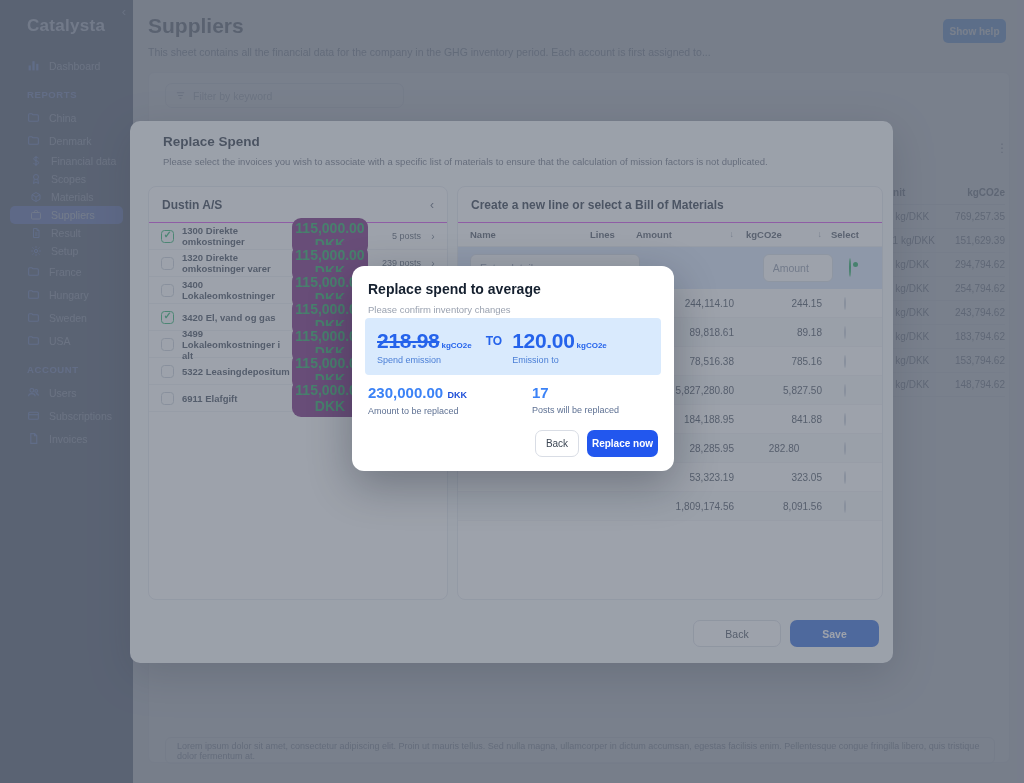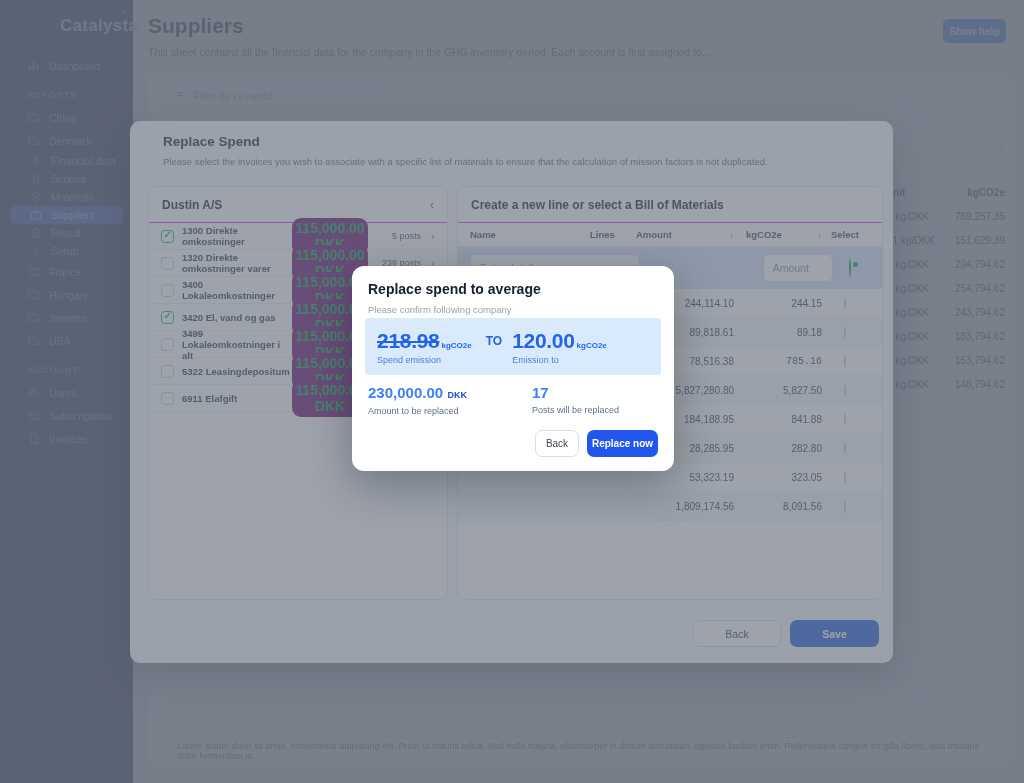--- a/index.html
+++ b/index.html
@@ -4,21 +4,21 @@
 <style>
   * { margin:0; padding:0; box-sizing:border-box; }
   html,body { width:1024px; height:783px; overflow:hidden; background:#eef0f4;
     font-family:"Liberation Sans", sans-serif; }
   .stage { position:relative; width:1024px; height:783px; }
 
   
   .sidebar { position:absolute; left:0; top:0; width:133px; height:783px;
     background:#202c4d; z-index:1; }
   .collapse { position:absolute; top:4px; right:7px; color:#8493b0; font-size:13px; cursor:pointer; }
-  .brand { padding:16px 0 0 27px; color:#ccd6ec; font-size:17px; font-weight:bold; letter-spacing:.3px;margin-left:33px; }
+  .brand { padding:16px 0 0 27px; color:#ccd6ec; font-size:17px; font-weight:bold; letter-spacing:.3px; }
   .nav { margin-top:18px; }
   .nav-item { display:flex; align-items:center; gap:9px; padding:5px 0 5px 27px;
     color:#97a3ba; font-size:10.5px; }
   .nav-item .nic { width:13px; height:13px; color:#4d76e3; flex:0 0 13px; display:flex; align-items:center; }
   .nav-item svg { width:13px; height:13px; }
   .sec-label { padding:12px 0 6px 27px; color:#5b79d6; font-size:9.5px; font-weight:bold; letter-spacing:.6px; }
   .sub { margin:0 10px; padding:3px 0 3px 20px; border-radius:5px; font-size:10.5px;
     color:#9aa5bb; display:flex; align-items:center; gap:9px; }
   .sub .nic { width:12px; height:12px; color:#4d76e3; flex:0 0 12px; display:flex; align-items:center; }
   .sub svg { width:12px; height:12px; }
@@ -434,42 +434,42 @@
         <span class="c-name"></span>
           <span class="c-lines"></span>
         <span class="c-amount num" style="display:block;">89,818.61</span>
         <span class="c-kg num" style="display:block;">89.18</span>
         <span class="c-sel"><span class="radio"></span></span>
       </div>
       <div class="data-row">
         <span class="c-name"></span>
           <span class="c-lines"></span>
         <span class="c-amount num" style="display:block;">78,516.38</span>
-        <span class="c-kg num" style="display:block;font-family:Liberation Mono, monospace;">785.16</span>
+        <span class="c-kg num" style="display:block;">785.16</span>
         <span class="c-sel"><span class="radio"></span></span>
       </div>
       <div class="data-row">
         <span class="c-name"></span>
           <span class="c-lines"></span>
         <span class="c-amount num" style="display:block;">5,827,280.80</span>
         <span class="c-kg num" style="display:block;">5,827.50</span>
         <span class="c-sel"><span class="radio"></span></span>
       </div>
       <div class="data-row">
         <span class="c-name"></span>
           <span class="c-lines"></span>
         <span class="c-amount num" style="display:block;">184,188.95</span>
         <span class="c-kg num" style="display:block;">841.88</span>
         <span class="c-sel"><span class="radio"></span></span>
       </div>
       <div class="data-row">
         <span class="c-name"></span>
           <span class="c-lines"></span>
         <span class="c-amount num" style="display:block;">28,285.95</span>
-        <span class="c-kg num" style="display:block;">282.80</span>
+        <span class="c-kg num" style="display:block;text-align:center;">282.80</span>
         <span class="c-sel"><span class="radio"></span></span>
       </div>
       <div class="data-row">
         <span class="c-name"></span>
           <span class="c-lines"></span>
         <span class="c-amount num" style="display:block;">53,323.19</span>
         <span class="c-kg num" style="display:block;">323.05</span>
         <span class="c-sel"><span class="radio"></span></span>
       </div>
       <div class="data-row">
@@ -484,21 +484,21 @@
     <div class="rs-actions">
       <button class="btn btn-ghost">Back</button>
       <button class="btn btn-primary">Save</button>
     </div>
   </section>
 
   <div class="overlay o2"></div>
 
   <section class="cf-modal">
     <div class="cf-title">Replace spend to average</div>
-    <div class="cf-sub">Please confirm following company</div>
+    <div class="cf-sub">Please confirm inventory changes</div>
 
     <div class="cf-box">
       <div>
         <div><span class="big strike">218.98</span><span class="unit-sm">kgCO2e</span></div>
         <div class="box-label">Spend emission</div>
       </div>
       <span class="to-word">TO</span>
       <div>
         <div><span class="big">120.00</span><span class="unit-sm">kgCO2e</span></div>
         <div class="box-label">Emission to</div>

